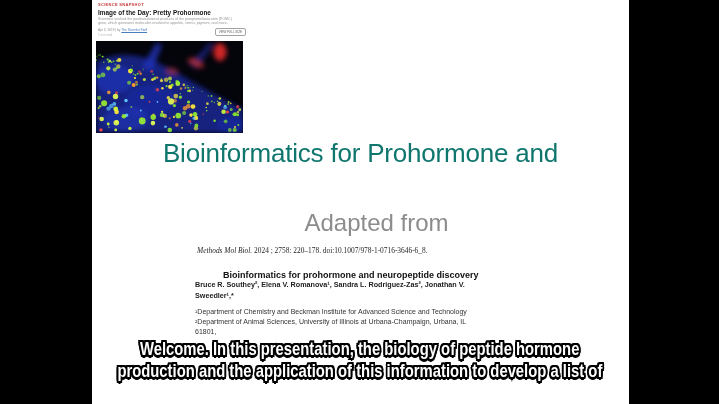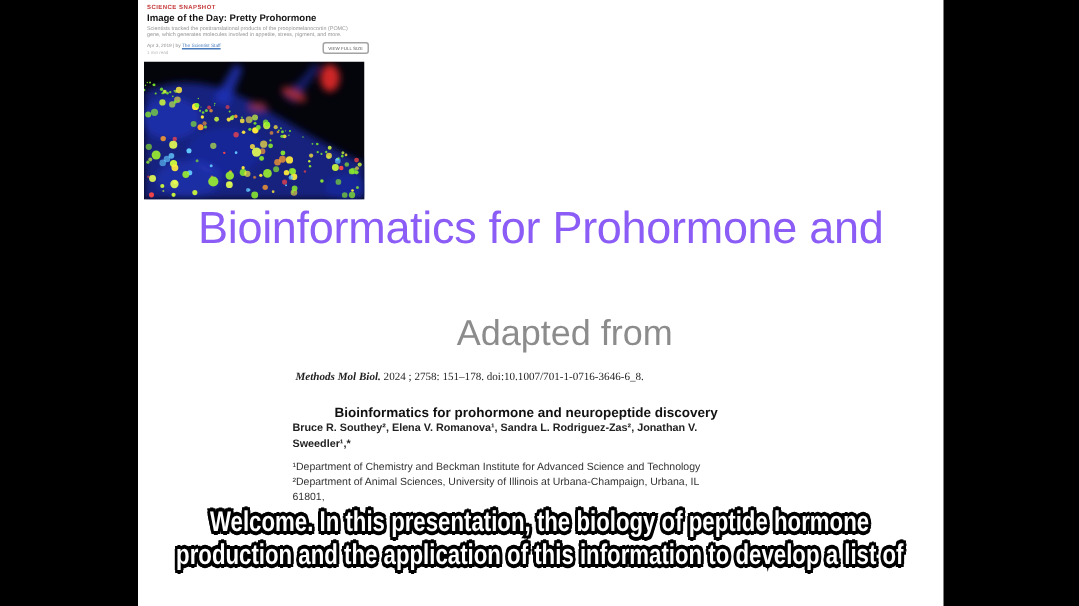--- a/index.html
+++ b/index.html
@@ -23,33 +23,33 @@
   .wp-read { display:block; margin-top:1.2px; font-size:3px; color:#b9b9b9; }
   .wp-button {
     position:absolute; right:3px; top:0; border:.5px solid #a3a3a3; border-radius:2px;
     padding:1px 3px; font-size:3px; color:#5c5c5c; background:#fff; white-space:nowrap;
   }
   .wp-image { position:absolute; left:0; top:39px; display:block; }
 
   
   .main-title {
     position:absolute; left:0; right:0; top:136px; text-align:center;
-    font-size:30px; line-height:34px; color:#8b5cf6; letter-spacing:-0.2px;
+    font-size:26px; line-height:34px; color:#0f766e; letter-spacing:-0.2px;
   }
   .subtitle {
     position:absolute; left:0; right:0; top:209px; text-align:center;
     font-size:24px; color:#8c8c8c;padding-left:32px;
   }
 
   
   .citation {
     position:absolute; left:105px; top:246px;
     font-family:"Liberation Serif", serif; font-size:7.4px; color:#1f1f1f;
   }
-  .citation .j { font-style:italic; font-weight:bold; }
+  .citation .j { font-style:italic; font-weight:normal; }
   .paper { position:absolute; left:103px; top:270px; width:286px; color:#1f1f1f; }
   .paper-title { font-size:9px; font-weight:bold; color:#111;padding-left:28px; }
   .paper-authors { font-size:7.2px; font-weight:bold; line-height:10.5px; color:#222; }
   .paper-affil { font-size:7px; line-height:9.8px; color:#333; }
   .paper-affil.first { margin-top:6px; }
 
   
   .caption { position:absolute; left:0; width:719px; text-align:center;
     font-size:19px; line-height:22px; font-weight:bold; color:#fff; }
   .caption.l1 { top:338px; }
@@ -277,21 +277,21 @@
           </g>
       </svg>
     </div>
 
     <div class="main-title">
       <div>Bioinformatics for Prohormone and</div>
     </div>
     <div class="subtitle">Adapted from</div>
 
     <div class="citation">
-      <span class="j">Methods Mol Biol.</span><span> 2024 ; 2758: 151–178. doi:10.1007/701-1-0716-3646-6_8.</span>
+      <span class="j">Methods Mol Biol.</span><span> 2024 ; 2758: 220–178. doi:10.1007/978-1-0716-3646-6_8.</span>
     </div>
     <div class="paper">
       <div class="paper-title">Bioinformatics for prohormone and neuropeptide discovery</div>
       <div class="paper-authors">Bruce R. Southey², Elena V. Romanova¹, Sandra L. Rodriguez-Zas², Jonathan V. Sweedler¹,*</div>
       <div class="paper-affil first">¹Department of Chemistry and Beckman Institute for Advanced Science and Technology</div>
       <div class="paper-affil">²Department of Animal Sciences, University of Illinois at Urbana-Champaign, Urbana, IL 61801,</div>
     </div>
   </div>
 
   <div class="caption l1">

